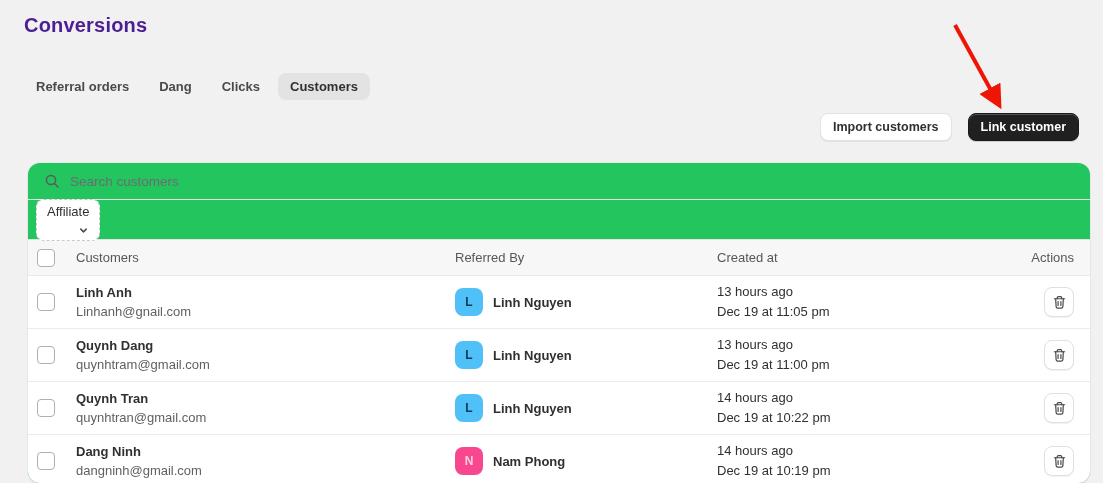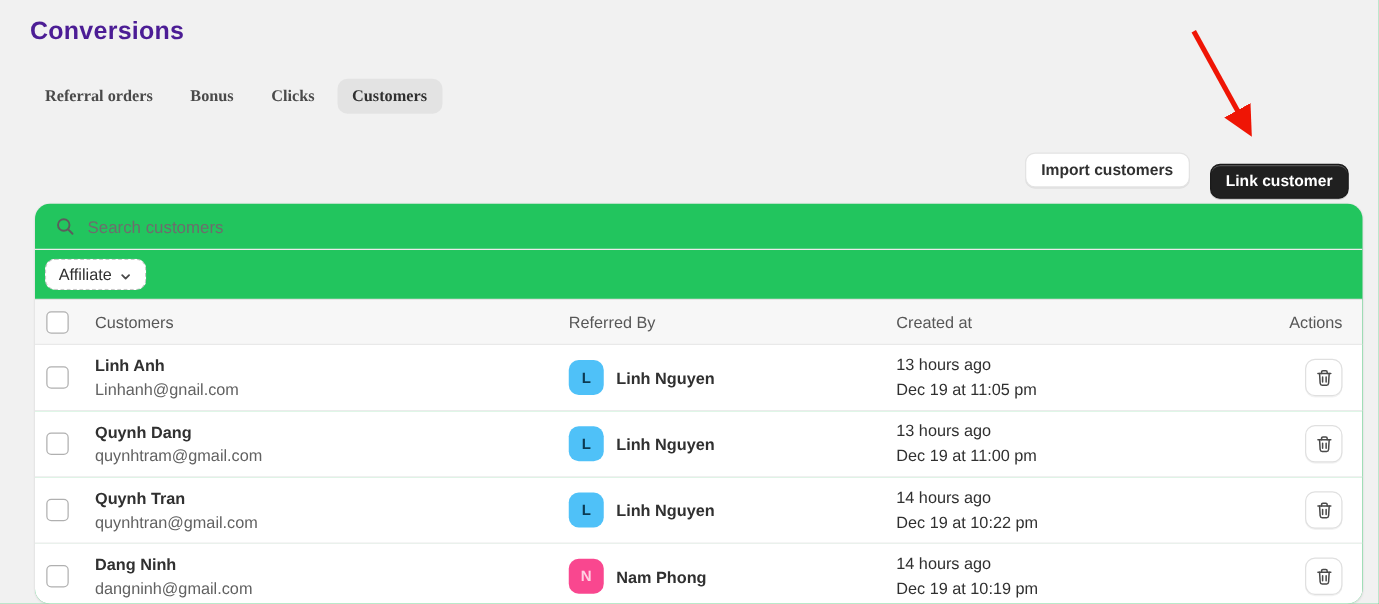--- a/index.html
+++ b/index.html
@@ -8,22 +8,22 @@
     font-family: "Liberation Sans", "DejaVu Sans", sans-serif;
     background:#f1f1f1;
     position:relative;
     color:#303030;
   }
   .page-title {
     position:absolute; left:24px; top:14px;
     font-size:20px; font-weight:700; color:#4c1d95; letter-spacing:.2px;
   }
   .tabs {
-    position:absolute; left:24px; top:63px;
-    display:flex; gap:6px; align-items:flex-end;font-family:Liberation Serif, serif;
+    position:absolute; left:24px; top:73px;
+    display:flex; gap:6px; align-items:flex-end;
   }
   .tab {
     font-size:13px; font-weight:600; color:#4a4a4a;
     padding:6px 12px; border-radius:8px; cursor:pointer; white-space:nowrap;
   }
   .tab.active { background:#e3e3e3; color:#303030; }
   .header-actions {
     position:absolute; top:113px; right:24px;
     display:flex; gap:16px; align-items:center;
   }
@@ -34,21 +34,20 @@
   }
   .btn-secondary {
     background:#ffffff; color:#303030;
     border:1px solid #e3e3e3;
     box-shadow:0 1px 0 rgba(0,0,0,.07);
   }
   .btn-primary {
     background:#202020; color:#ffffff;
     border:1px solid #1a1a1a;
     box-shadow:inset 0 1px 0 rgba(255,255,255,.22), 0 1px 0 rgba(0,0,0,.15);
-    margin-top:18px;
   }
   .annotation-arrow { position:absolute; left:942px; top:18px; pointer-events:none; z-index:20; }
 
   .card {
     position:absolute; left:28px; top:163px; width:1062px; height:320px;
     background:#22c55e; border-radius:12px;
     box-shadow:0 1px 2px rgba(0,0,0,.08), 0 0 0 1px rgba(0,0,0,.02);
     overflow:hidden;
   }
   .search-row {
@@ -63,21 +62,21 @@
   }
   .search-input::placeholder { color:#6d6d6d; opacity:1; }
   .filter-row {
     height:40px; display:flex; align-items:center; padding:0 8px;
     border-bottom:1px solid #e3e3e3;
   }
   .filter-pill {
     display:flex; align-items:flex-end; gap:6px;
     border:1px dashed #c9c9c9; border-radius:8px;
     padding:4px 10px; font-size:13px; font-weight:500; color:#303030;
-    cursor:pointer; background:#fff;
+    cursor:pointer; background:#fff;flex-direction:column;
   }
 
   .table-header {
     height:36px; background:#f7f7f7; border-bottom:1px solid #e9e9e9;
     display:grid; grid-template-columns:48px 379px 262px 1fr 110px;
     align-items:center; font-size:13px; color:#575757; font-weight:500;
   }
   .table-row {
     height:53px; border-bottom:1px solid #ebebeb;
     display:grid; grid-template-columns:48px 379px 262px 1fr 110px;
@@ -106,21 +105,21 @@
     cursor:pointer; box-shadow:0 1px 0 rgba(0,0,0,.05);
   }
 </style>
 </head>
 <body>
 
 <h1 class="page-title">Conversions</h1>
 
 <div class="tabs">
   <div class="tab">Referral orders</div>
-  <div class="tab">Bonus</div>
+  <div class="tab">Dang</div>
   <div class="tab">Clicks</div>
   <div class="tab active">Customers</div>
 </div>
 
 <div class="header-actions">
   <button class="btn btn-secondary">Import customers</button>
   <button class="btn btn-primary">Link customer</button>
 </div>
 
 <svg class="annotation-arrow" width="80" height="100" viewBox="0 0 80 100">

